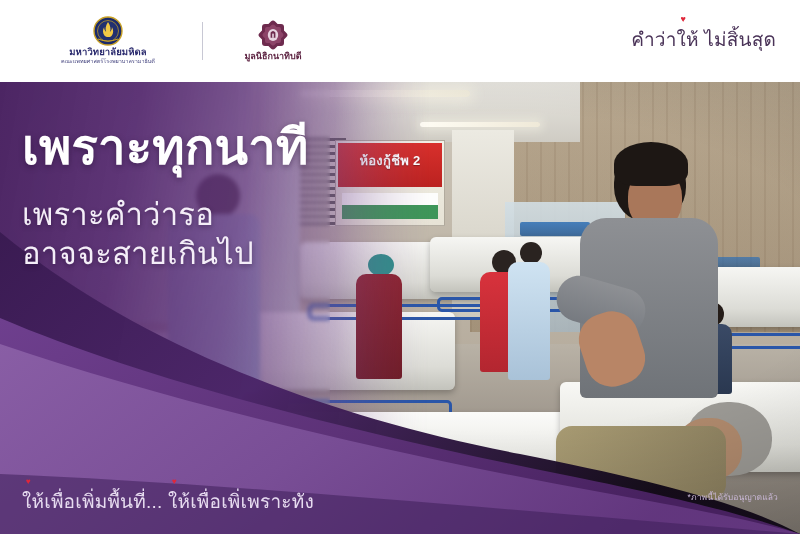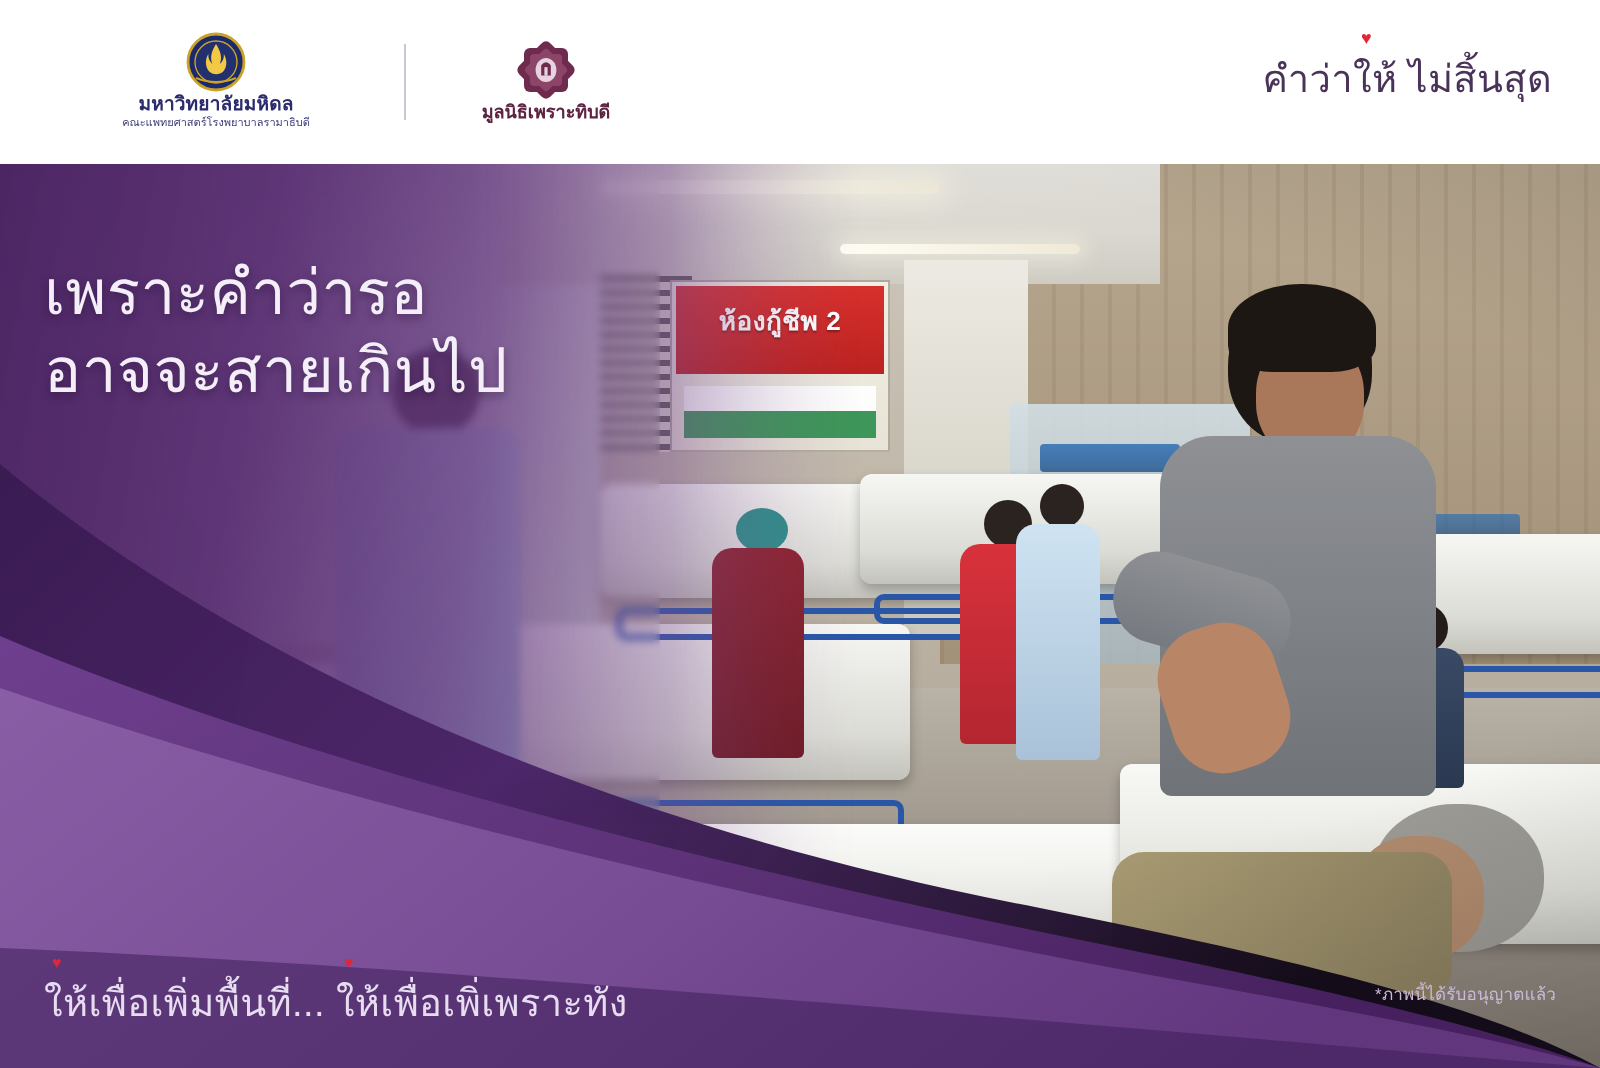--- a/index.html
+++ b/index.html
@@ -189,21 +189,21 @@
   }
   .hl1,.hl2{
     color:#ffffff;font-size:49px;font-weight:bold;line-height:1.12;
     letter-spacing:.2px;text-shadow:0 2px 6px rgba(30,10,45,.45);
     white-space:nowrap;
   }
   .sub1,.sub2{
     color:#f4eef8;font-size:31px;line-height:1.25;letter-spacing:.2px;
     text-shadow:0 2px 5px rgba(30,10,45,.45);white-space:nowrap;
   }
-  .sub1{margin-top:8px;}
+  .sub1{margin-top:21px;}
 
   .footer-tagline{
     position:absolute;left:22px;bottom:18px;z-index:34;
     color:#e7dcf0;font-size:19px;white-space:nowrap;letter-spacing:.2px;
   }
   .footer-tagline .hv{position:relative;display:inline-block;}
   .footer-tagline .hv .hrt{
     position:absolute;left:4px;top:-8px;font-size:8px;color:#e0273a;line-height:1;
   }
   .footnote{
@@ -244,21 +244,21 @@
             </g>
             <g fill="#8c4468">
               <rect x="7" y="7" width="16" height="16" rx="2"></rect>
               <rect x="7" y="7" width="16" height="16" rx="2" transform="rotate(45 15 15)"></rect>
             </g>
             <ellipse cx="15" cy="15" rx="5.2" ry="6" fill="#e7d3e0"></ellipse>
             <path d="M12.6 17.8 L12.6 12.6 Q15 9.6 17.4 12.6 L17.4 17.8 Z" fill="#6e2b4e"></path>
             <rect x="14.2" y="13.6" width="1.6" height="4.2" fill="#e7d3e0"></rect>
           </svg>
         </div>
-        <div class="fnd-name">มูลนิธิเพราะทิบดี</div>
+        <div class="fnd-name">มูลนิธิกนาทิบดี</div>
       </div>
 
     </div>
 
     <div class="brand-tagline">
       <span>คำว่า</span><span class="hv"><span class="hrt">♥</span><span>ให้</span></span><span> ไม่สิ้นสุด</span>
     </div>
   </div>
 
   <div class="stage">
@@ -376,20 +376,21 @@
 
         <path d="M0,236 C150,300 360,352 560,392 C680,416 750,434 800,452 L800,452 L0,452 Z" fill="url(#gmid)"></path>
 
         <path d="M0,262 C170,320 390,372 600,410 C700,428 760,440 800,452 L800,452 L0,452 Z" fill="url(#glight)" opacity="0.96"></path>
 
         <path d="M0,392 C200,400 470,424 800,452 L800,452 L0,452 Z" fill="#3e1f5a" opacity="0.55"></path>
       </svg>
     </div>
 
     <div class="headline">
+      <div class="hl1">เพราะทุกนาที</div>
       <div class="sub1">เพราะคำว่ารอ</div>
       <div class="sub2">อาจจะสายเกินไป</div>
     </div>
 
     <div class="footer-tagline">
       <span class="hv"><span class="hrt">♥</span><span>ให้</span></span><span>เพื่อเพิ่มพื้นที่... </span><span class="hv"><span class="hrt">♥</span><span>ให้</span></span><span>เพื่อเพิ่เพราะทัง</span>
     </div>
 
     <div class="footnote">*ภาพนี้ได้รับอนุญาตแล้ว</div>
 

